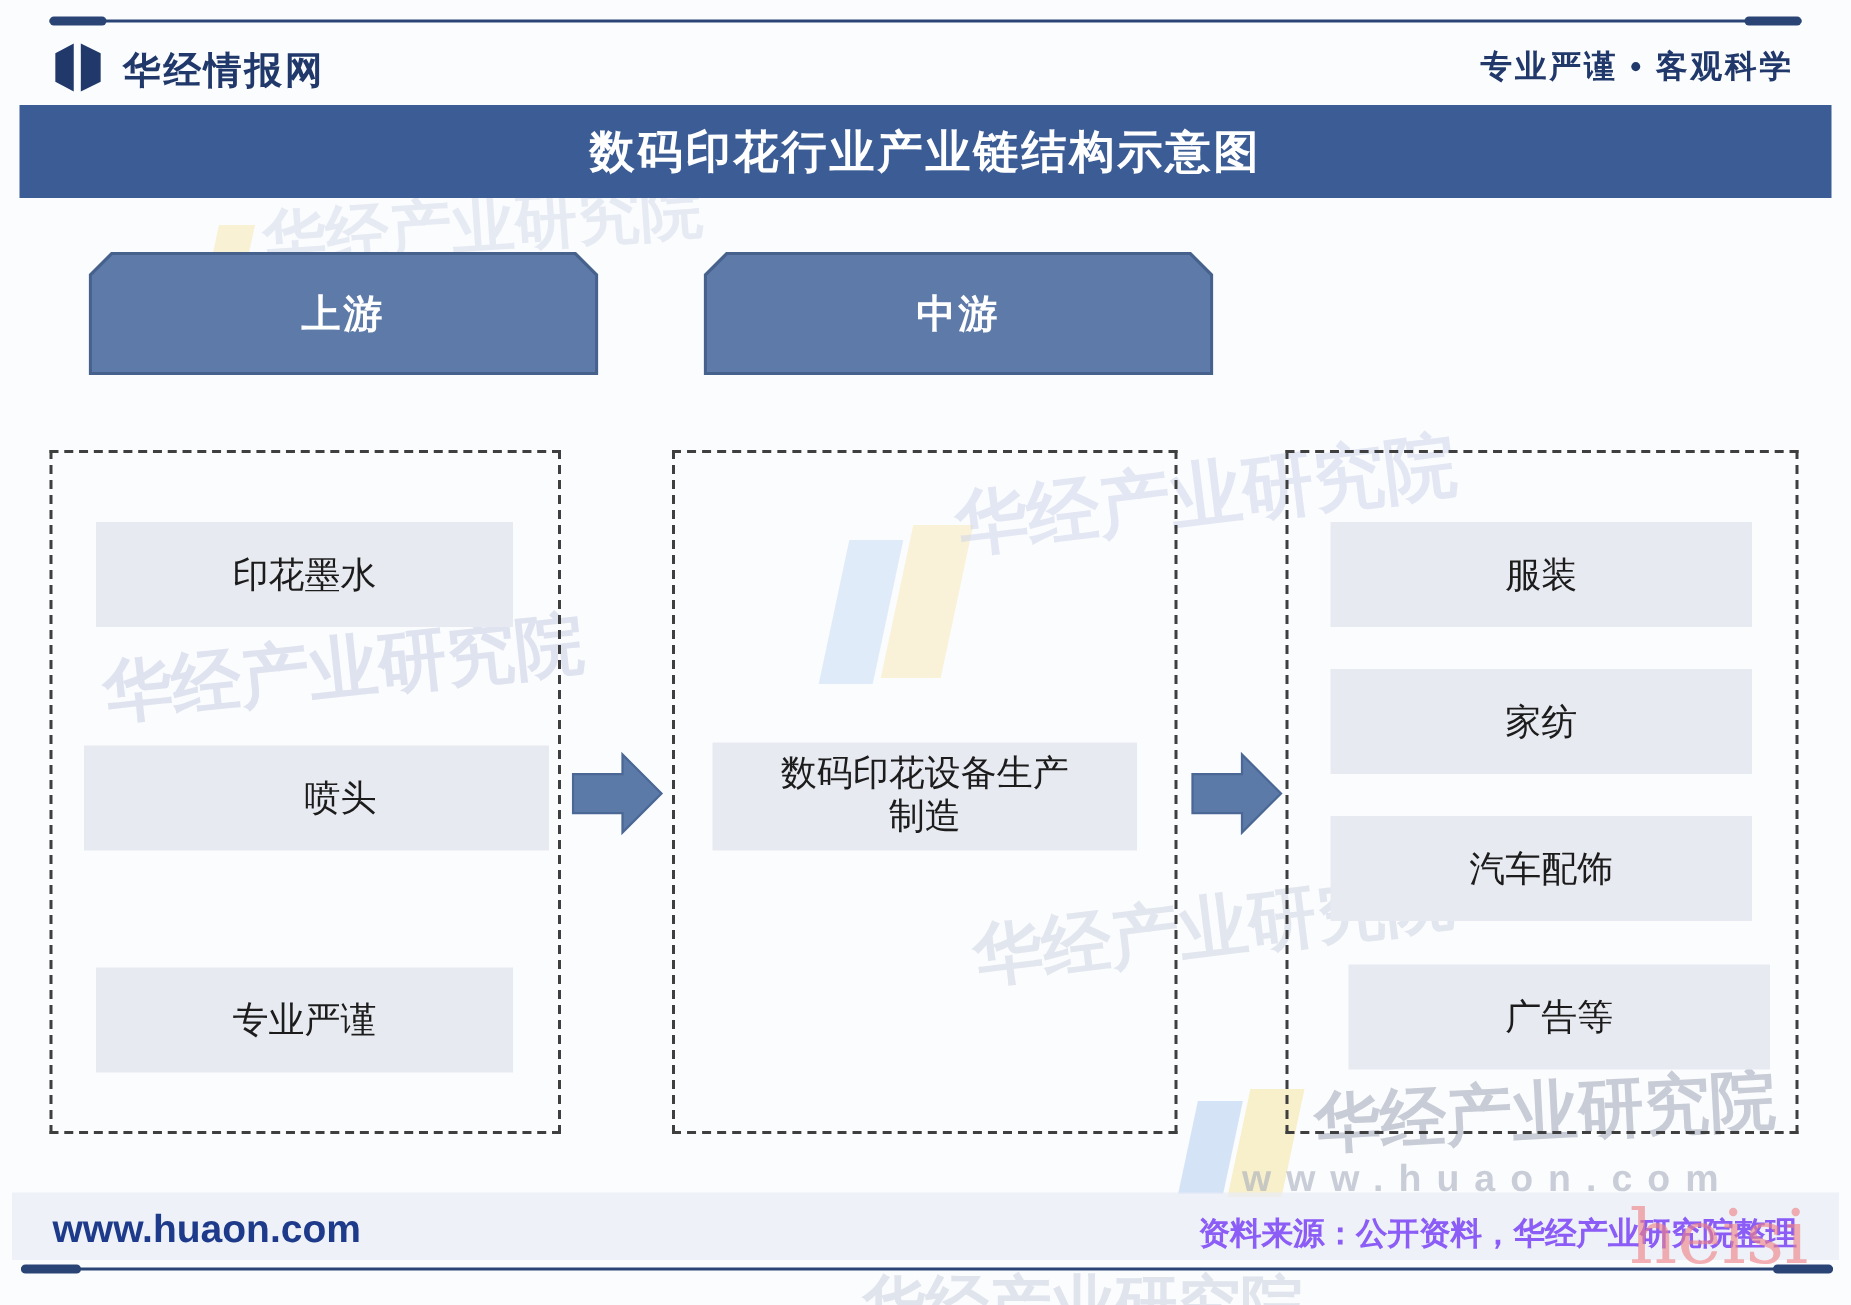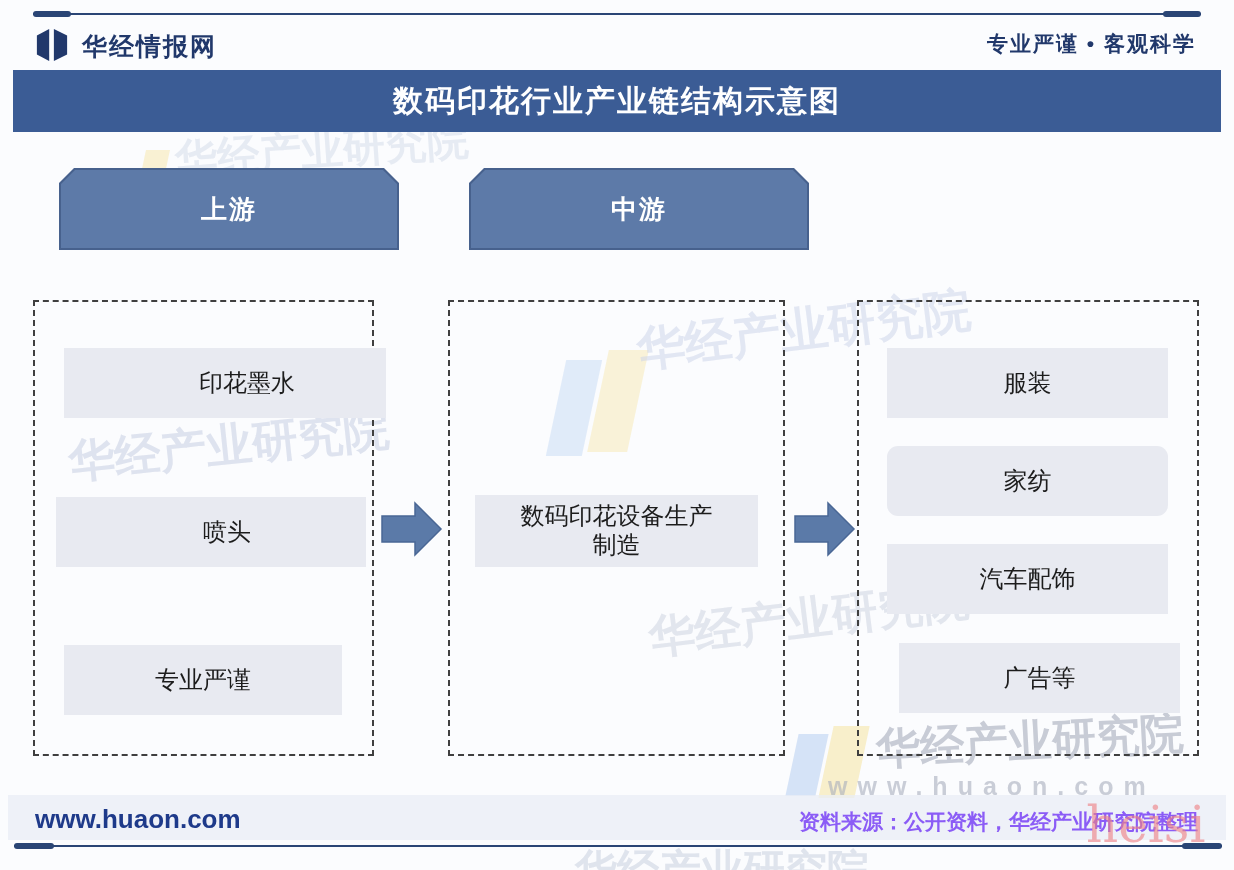--- a/index.html
+++ b/index.html
@@ -50,27 +50,27 @@
   .ch2{left:445px;width:340px;}
   .ch3{left:855px;width:342px;}
   
   .dash{position:absolute;top:300px;height:456px;border:2px dashed #3f3f3f;box-sizing:border-box;}
   .d1{left:33px;width:341px;}
   .d2{left:448px;width:337px;}
   .d3{left:857px;width:342px;}
   
   .item{position:absolute;background:#e8eaf1;display:flex;align-items:center;justify-content:center;
         font-size:24px;color:#1c1c1c;text-align:center;}
-  .i-u1{left:64px;top:348px;width:278px;height:70px;padding-left:44px;}
+  .i-u1{left:64px;top:348px;width:278px;height:70px;}
   .i-u2{left:56px;top:497px;width:278px;height:70px;padding-left:32px;}
   .i-u3{left:64px;top:645px;width:278px;height:70px;}
   .i-m1{left:475px;top:495px;width:283px;height:72px;line-height:1.2;}
   .i-m1 span{display:block;width:200px;}
   .i-d1{left:887px;top:348px;width:281px;height:70px;}
-  .i-d2{left:887px;top:446px;width:281px;height:70px;border-radius:11px;}
+  .i-d2{left:887px;top:446px;width:281px;height:70px;}
   .i-d3{left:887px;top:544px;width:281px;height:70px;}
   .i-d4{left:887px;top:643px;width:281px;height:70px;margin-left:12px;}
   
   .arrow{position:absolute;width:62px;height:58px;}
   .a1{left:381px;top:500px;}
   .a2{left:794px;top:500px;}
   
   .foot-band{position:absolute;left:8px;top:795px;width:1218px;height:45px;background:rgba(233,237,245,0.75);}
   .site{position:absolute;left:35px;top:804px;font-size:26px;font-weight:bold;color:#1e3a8a;z-index:3;}
   .source{position:absolute;right:36px;top:808px;font-size:21px;font-weight:bold;color:#8b5cf6;z-index:3;}

